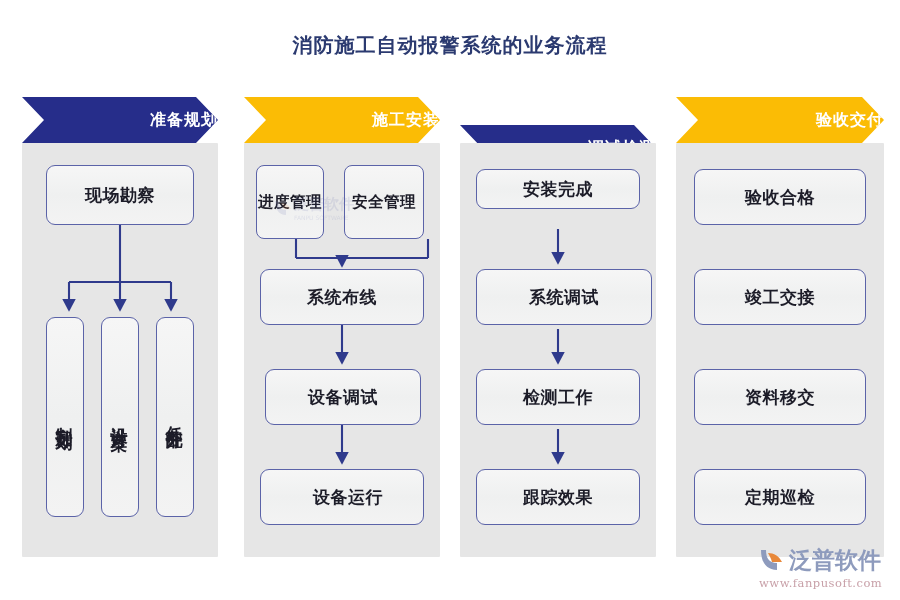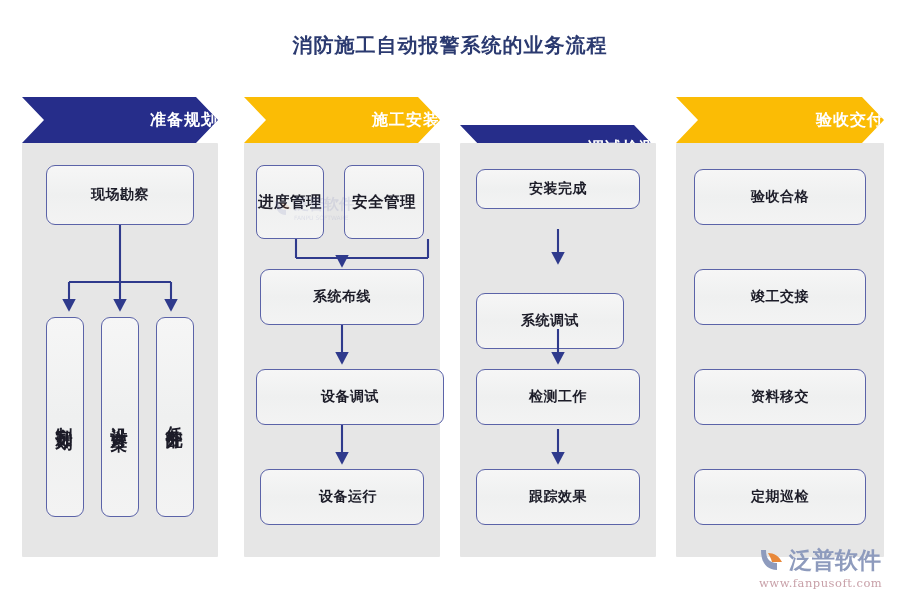--- a/index.html
+++ b/index.html
@@ -72,21 +72,21 @@
   .node {
     position: absolute;
     background: linear-gradient(180deg, #f6f6f6 0%, #eff0f0 50%, #f3f3f3 100%);
     border: 1.4px solid #5b63a8;
     border-radius: 9px;
     box-sizing: border-box;
     display: flex;
     align-items: center;
     justify-content: center;
     color: #1c1c28;
-    font-size: 14px;
+    font-size: 17px;
     font-weight: bold;
     letter-spacing: 0.5px;
     box-shadow: 0 0 0 0 rgba(0,0,0,0);
   }
   .node.vert {
     writing-mode: vertical-rl;
     text-orientation: upright;
     letter-spacing: 2px;
     font-size: 17px;
   }
@@ -181,30 +181,30 @@
   </div>
 
   <div class="column" style="left:244px; width:196px;">
     <div class="banner amber" style="width:196px;">施工安装</div>
     <div class="panel" style="width:196px; height:414px;"></div>
 
     <div class="node small" style="left:12px; top:68px; width:68px; height:74px;">进度管理</div>
     <div class="node small" style="left:100px; top:68px; width:80px; height:74px;">安全管理</div>
 
     <div class="node" style="left:16px; top:172px; width:164px; height:56px;">系统布线</div>
-    <div class="node" style="left:12px; top:272px; width:188px; height:56px;">设备调试</div>
+    <div class="node" style="left:21px; top:272px; width:156px; height:56px;">设备调试</div>
     <div class="node" style="left:16px; top:372px; width:164px; height:56px;padding-left:12px;">设备运行</div>
   </div>
 
   <div class="column" style="left:460px; width:196px;">
     <div class="banner navy" style="width:196px;margin-top:28px;">调试检测</div>
     <div class="panel" style="width:196px; height:414px;"></div>
 
     <div class="node" style="left:16px; top:72px; width:164px; height:40px;">安装完成</div>
-    <div class="node" style="left:16px; top:172px; width:148px; height:56px;margin-top:24px;">系统调试</div>
+    <div class="node" style="left:16px; top:172px; width:176px; height:56px;">系统调试</div>
     <div class="node" style="left:16px; top:272px; width:164px; height:56px;">检测工作</div>
     <div class="node" style="left:16px; top:372px; width:164px; height:56px;">跟踪效果</div>
   </div>
 
   <div class="column" style="left:676px; width:208px;">
     <div class="banner amber" style="width:208px;">验收交付</div>
     <div class="panel" style="width:208px; height:414px;"></div>
 
     <div class="node" style="left:18px; top:72px; width:172px; height:56px;">验收合格</div>
     <div class="node" style="left:18px; top:172px; width:172px; height:56px;">竣工交接</div>

